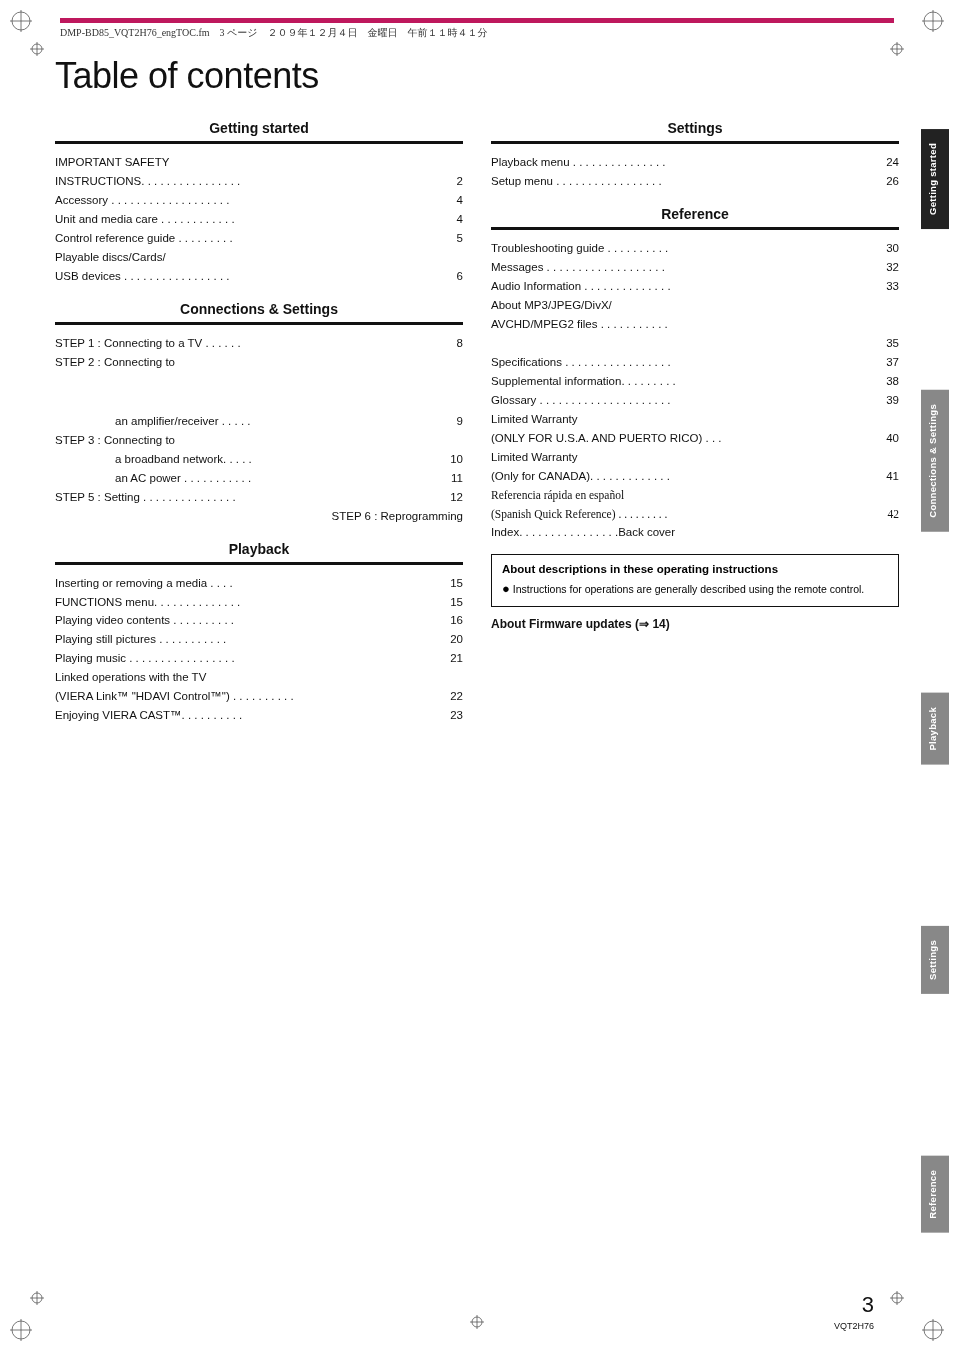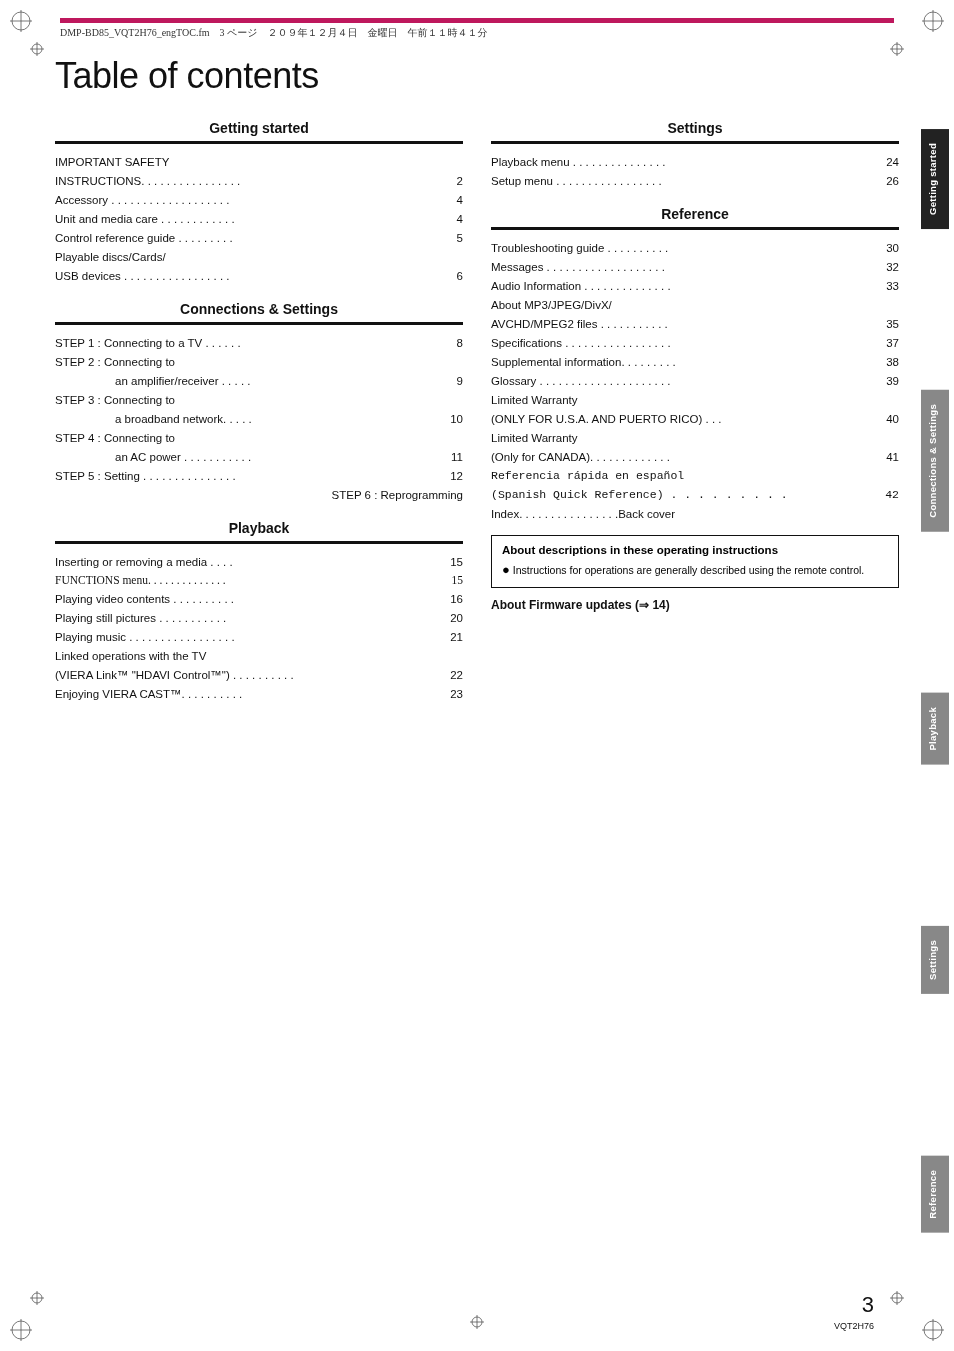--- a/index.html
+++ b/index.html
@@ -189,34 +189,33 @@
           <h2 style="font-size:14px; font-weight:bold; font-family:Arial,sans-serif;">Connections &amp; Settings</h2>
         </div>
         <div style="height:3px; background:#111; margin-bottom:9px;"></div>
 
         <div style="font-size:11.5px; font-family:Arial,sans-serif; line-height:1.65; color:#111; display:flex;">
           <span>STEP 1 : Connecting to a TV . . . . . .</span>
           <span style="margin-left:auto;">8</span>
         </div>
         <div style="font-size:11.5px; font-family:Arial,sans-serif; line-height:1.65; color:#111;">
           <div>STEP 2 : Connecting to</div>
-          <div style="padding-left:60px; display:flex;">
+          <div style="padding-left:60px; display:flex;margin-top:40px;">
             <span>an amplifier/receiver  . . . . .</span>
             <span style="margin-left:auto;">9</span>
           </div>
         </div>
         <div style="font-size:11.5px; font-family:Arial,sans-serif; line-height:1.65; color:#111;">
           <div>STEP 3 : Connecting to</div>
           <div style="padding-left:60px; display:flex;">
             <span>a broadband network. . . . .</span>
             <span style="margin-left:auto;">10</span>
           </div>
         </div>
         <div style="font-size:11.5px; font-family:Arial,sans-serif; line-height:1.65; color:#111;">
-          <div>STEP 4 : Connecting to</div>
           <div style="padding-left:60px; display:flex;">
             <span>an AC power . . . . . . . . . . .</span>
             <span style="margin-left:auto;">11</span>
           </div>
         </div>
         <div style="font-size:11.5px; font-family:Arial,sans-serif; line-height:1.65; color:#111; display:flex;">
           <span>STEP 5 : Setting . . . . . . . . . . . . . . .</span>
           <span style="margin-left:auto;">12</span>
         </div>
         <div style="font-size:11.5px; font-family:Arial,sans-serif; line-height:1.65; color:#111;text-align:right;">
@@ -229,21 +228,21 @@
       <div>
         <div class="section-header">
           <h2 style="font-size:14px; font-weight:bold; font-family:Arial,sans-serif;">Playback</h2>
         </div>
         <div style="height:3px; background:#111; margin-bottom:9px;"></div>
 
         <div style="font-size:11.5px; font-family:Arial,sans-serif; line-height:1.65; color:#111; display:flex;">
           <span>Inserting or removing a media  . . . .</span>
           <span style="margin-left:auto;">15</span>
         </div>
-        <div style="font-size:11.5px; font-family:Liberation Serif, serif; line-height:1.65; color:#111; display:flex;gap:46px;">
+        <div style="font-size:11.5px; font-family:Liberation Sans, sans-serif; line-height:1.65; color:#111; display:flex;gap:46px;">
           <span>FUNCTIONS menu. . . . . . . . . . . . . .</span>
           <span style="margin-left:auto;">15</span>
         </div>
         <div style="font-size:11.5px; font-family:Arial,sans-serif; line-height:1.65; color:#111; display:flex;">
           <span>Playing video contents  . . . . . . . . . .</span>
           <span style="margin-left:auto;">16</span>
         </div>
         <div style="font-size:11.5px; font-family:Arial,sans-serif; line-height:1.65; color:#111; display:flex;">
           <span>Playing still pictures  . . . . . . . . . . .</span>
           <span style="margin-left:auto;">20</span>
@@ -300,21 +299,21 @@
         <div style="font-size:11.5px; font-family:Arial,sans-serif; line-height:1.65; color:#111; display:flex;">
           <span>Messages . . . . . . . . . . . . . . . . . . .</span>
           <span style="margin-left:auto;">32</span>
         </div>
         <div style="font-size:11.5px; font-family:Arial,sans-serif; line-height:1.65; color:#111; display:flex;">
           <span>Audio Information . . . . . . . . . . . . . .</span>
           <span style="margin-left:auto;">33</span>
         </div>
         <div style="font-size:11.5px; font-family:Arial,sans-serif; line-height:1.65; color:#111;">
           <div>About MP3/JPEG/DivX/</div>
-          <div style="display:flex;">
+          <div style="display:flex;flex-direction:column;">
             <span>AVCHD/MPEG2 files  . . . . . . . . . . .</span>
             <span style="margin-left:auto;">35</span>
           </div>
         </div>
         <div style="font-size:11.5px; font-family:Arial,sans-serif; line-height:1.65; color:#111; display:flex;">
           <span>Specifications . . . . . . . . . . . . . . . . .</span>
           <span style="margin-left:auto;">37</span>
         </div>
         <div style="font-size:11.5px; font-family:Arial,sans-serif; line-height:1.65; color:#111; display:flex;">
           <span>Supplemental information. . . . . . . . .</span>
@@ -331,21 +330,21 @@
             <span style="margin-left:auto;">40</span>
           </div>
         </div>
         <div style="font-size:11.5px; font-family:Arial,sans-serif; line-height:1.65; color:#111;">
           <div>Limited Warranty</div>
           <div style="display:flex;">
             <span>(Only for CANADA). . . . . . . . . . . . .</span>
             <span style="margin-left:auto;">41</span>
           </div>
         </div>
-        <div style="font-size:11.5px; font-family:Liberation Mono, monospace; line-height:1.65; color:#111;">
+        <div style="font-size:11.5px; font-family:Liberation Serif, serif; line-height:1.65; color:#111;">
           <div>Referencia rápida en español</div>
           <div style="display:flex;">
             <span>(Spanish Quick Reference) . . . . . . . . .</span>
             <span style="margin-left:auto;">42</span>
           </div>
         </div>
         <div style="font-size:11.5px; font-family:Arial,sans-serif; line-height:1.65; color:#111;">
           <span>Index. . . . . . . . . . . . . . . .Back cover</span>
         </div>
       </div>

